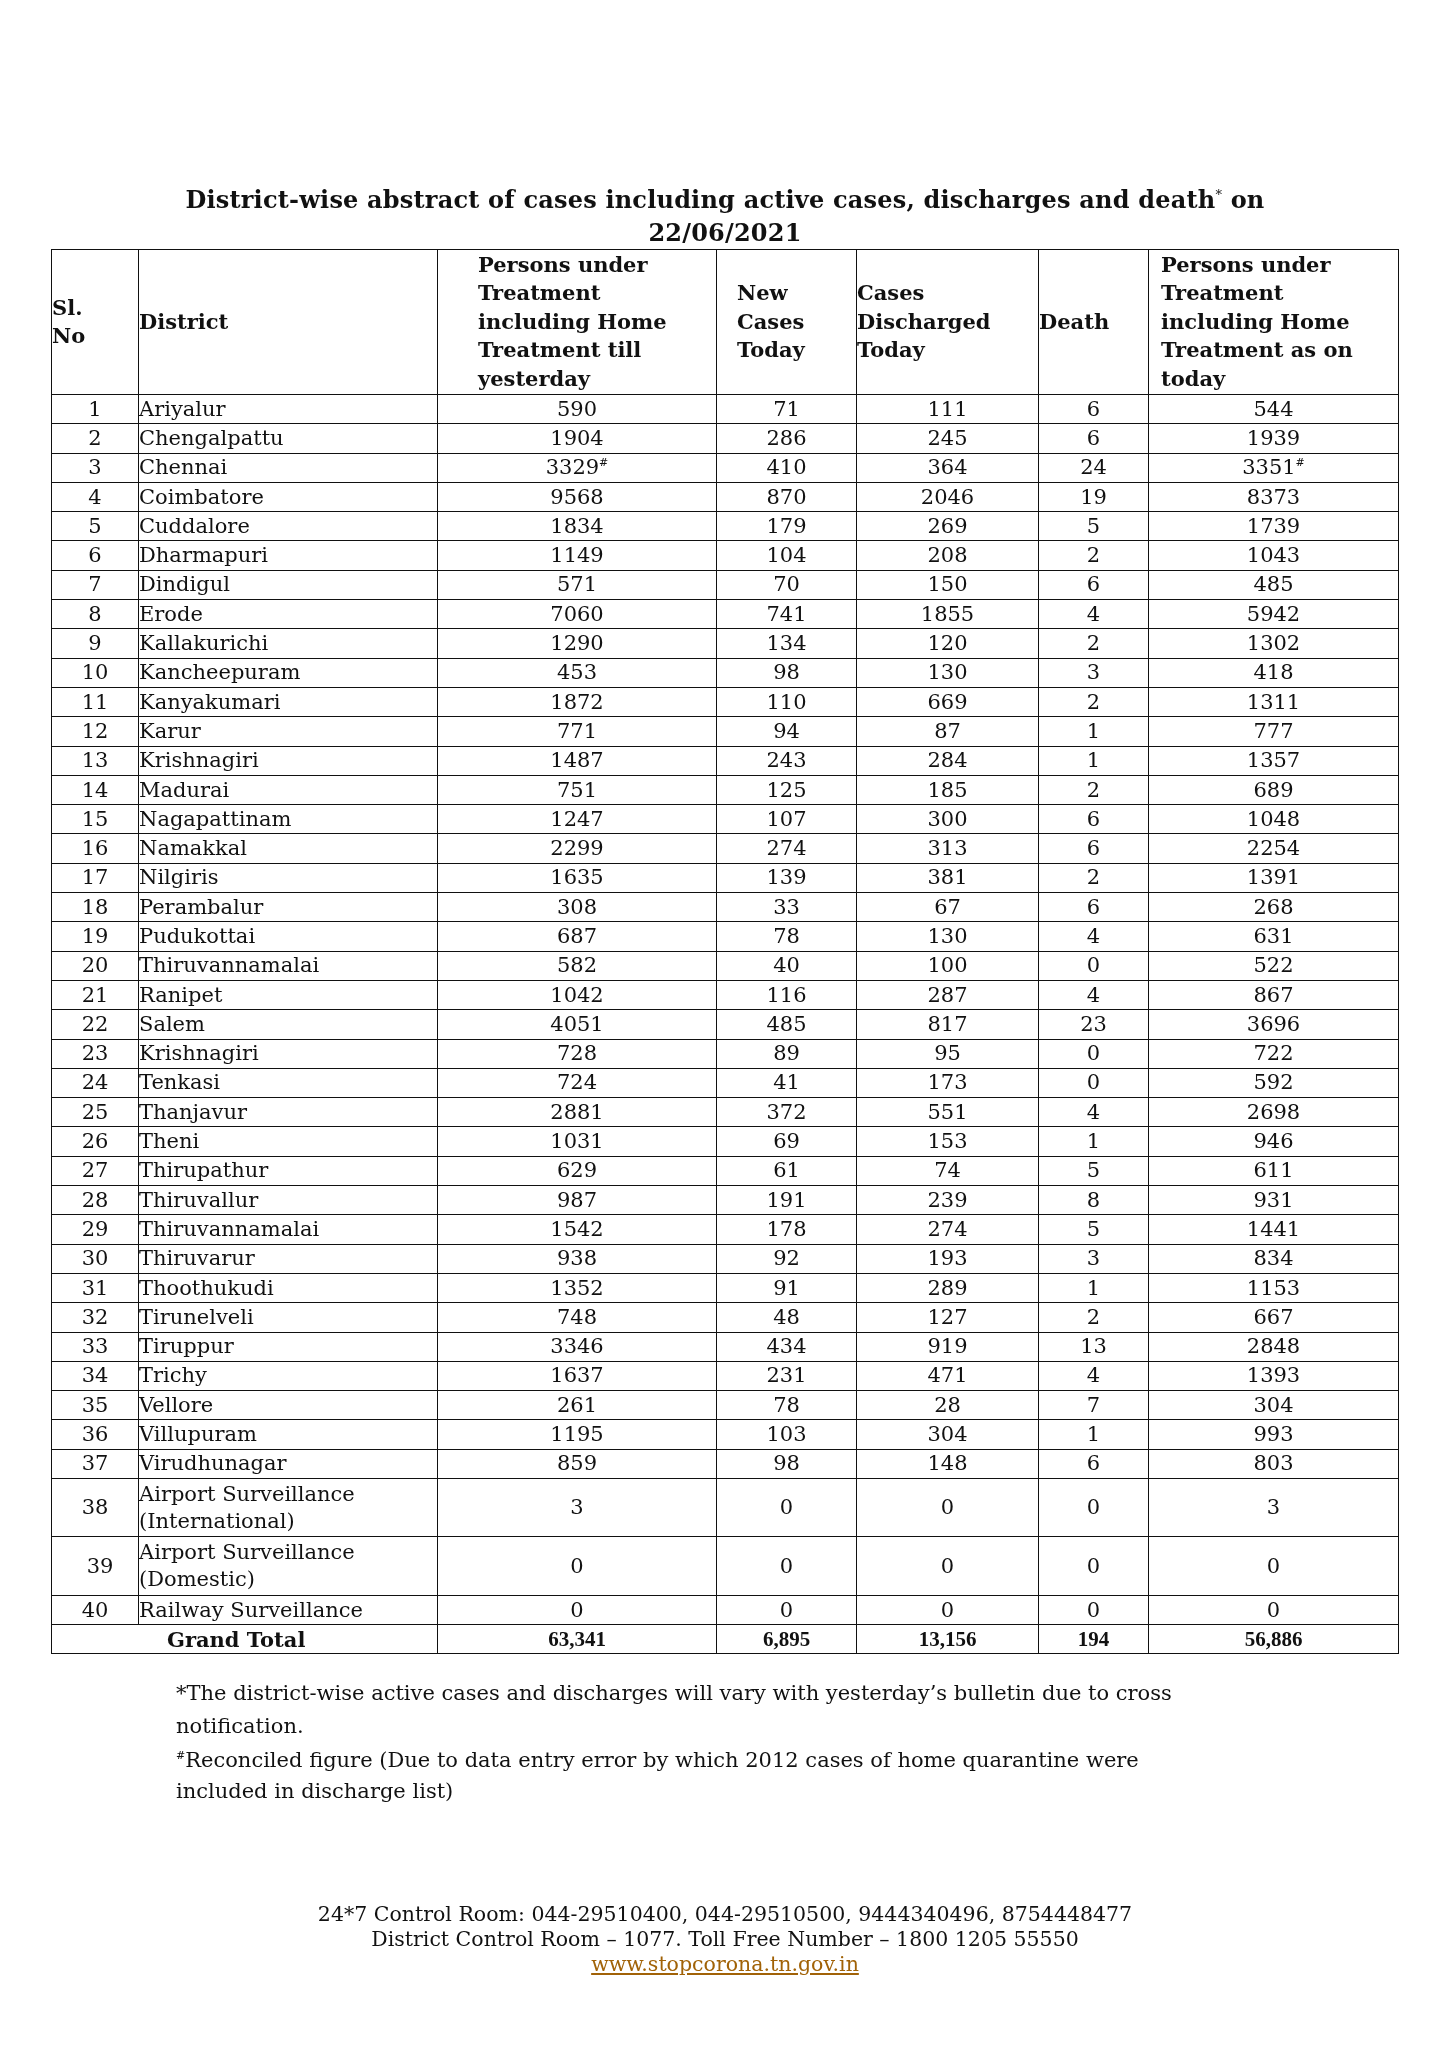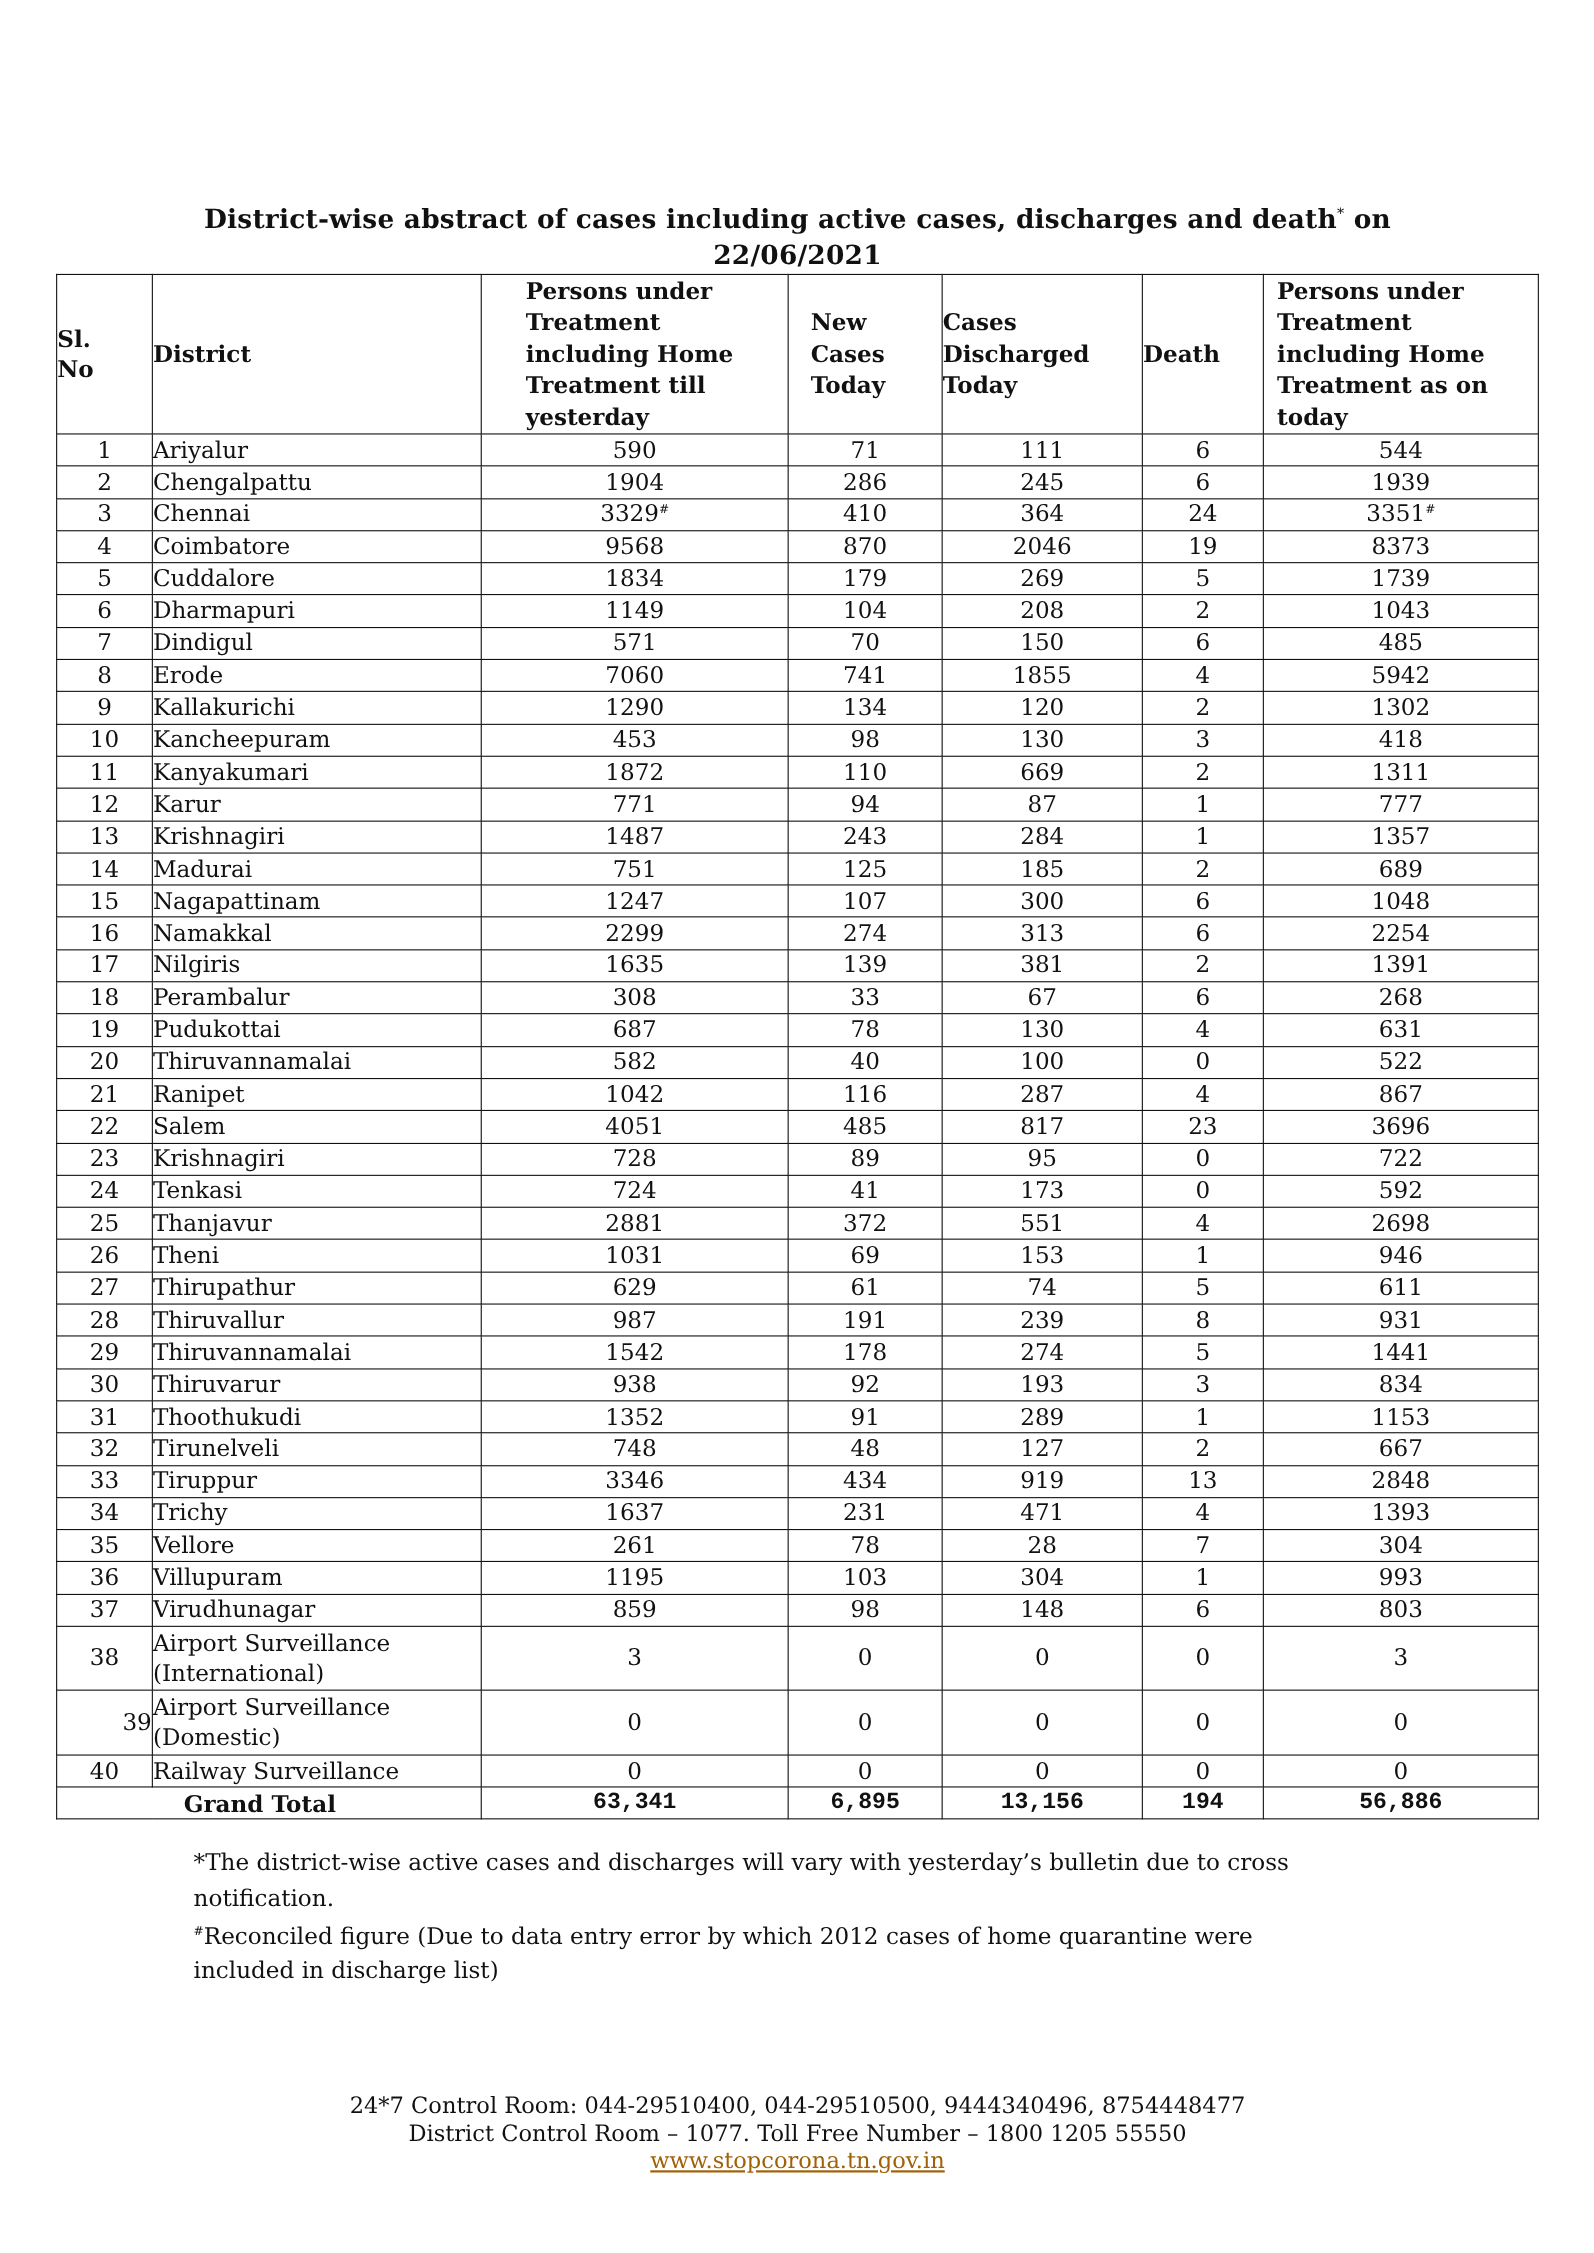--- a/index.html
+++ b/index.html
@@ -5,22 +5,22 @@
   html, body { margin: 0; padding: 0; background: #ffffff; }
   body { width: 1449px; height: 2048px; position: relative; overflow: hidden; color: #111; font-family: "DejaVu Serif", "Liberation Serif", serif; }
   .title { position: absolute; left: 150px; width: 1150px; top: 178px; text-align: center; font-weight: bold; font-size: 24px; line-height: 33px; letter-spacing: 0.2px; }
   .title sup { font-size: 13px; font-weight: normal; }
   table.main { position: absolute; left: 51px; top: 249px; width: 1347px; border-collapse: collapse; table-layout: fixed; }
   table.main td, table.main th { border: 1.5px solid #111; padding: 0; }
   table.main th { font-weight: bold; font-size: 21px; line-height: 28.5px; text-align: left; vertical-align: middle; height: 144px; }
   table.main td { font-size: 21px; height: 28.3px; line-height: 27px; text-align: center; vertical-align: middle; font-family: "DejaVu Serif", serif; }
   table.main td.dname { text-align: left; }
   table.main tr.tall td { height: 57.5px; line-height: 27px; }
-  table.main td.sl-left { text-align: right; padding-left: 10px; }
-  table.main tr.total td { font-weight: bold; font-size: 21px; font-family: Liberation Mono, monospace; height: 28px; }
+  table.main td.sl-left { text-align: center; padding-left: 10px; }
+  table.main tr.total td { font-weight: bold; font-size: 21px; font-family: Liberation Serif, serif; height: 28px; }
   table.main tr.total td.total-label { font-family: "DejaVu Serif", serif; text-align: left; padding-left: 115px; }
   sup.hash { font-size: 11px; vertical-align: super; line-height: 0; }
   .notes { position: absolute; left: 176px; top: 1677px; width: 1150px; font-size: 21px; line-height: 33px; }
   .notes p { margin: 0; }
   .notes .n2 { line-height: 31px; margin-top: 2px; }
   .footer { position: absolute; left: 150px; width: 1150px; top: 1902px; text-align: center; font-size: 20.5px; line-height: 25px; }
   .footer a { color: #a16207; text-decoration: underline; }
 </style>
 </head>
 <body>

